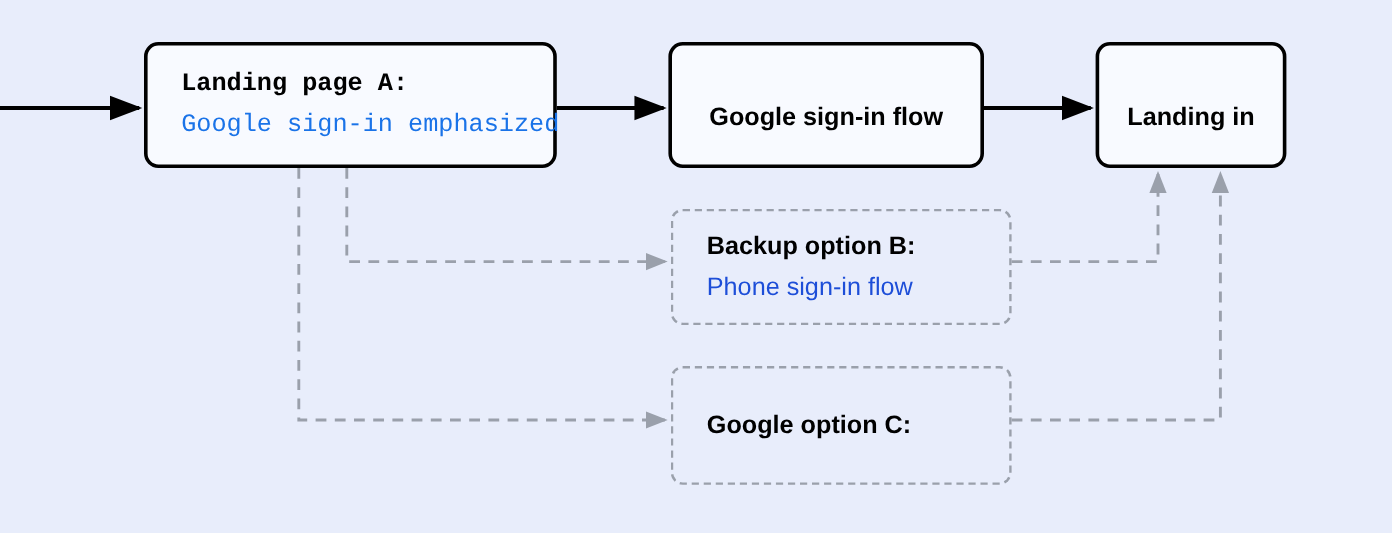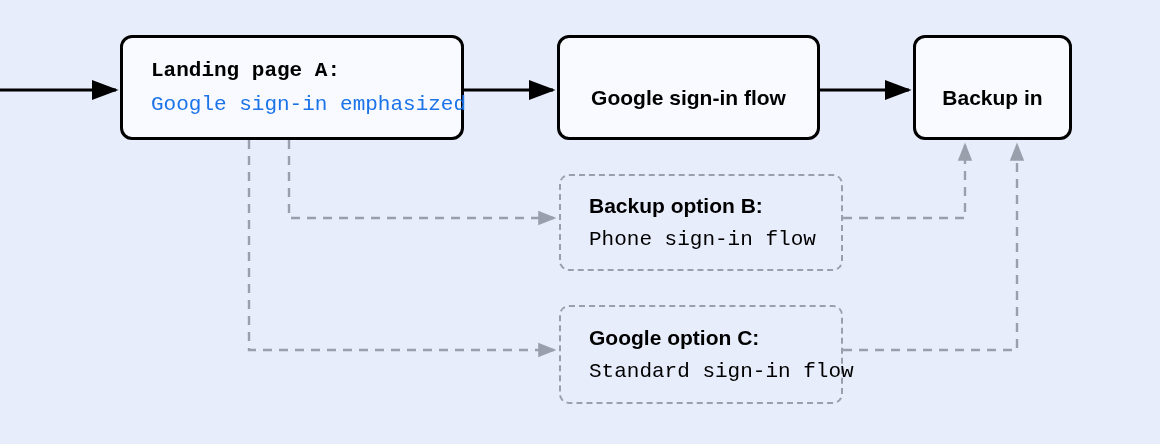--- a/index.html
+++ b/index.html
@@ -53,23 +53,22 @@
   }
   .title {
     font-weight: bold;
     color: #000000;
   }
   .sub-blue {
     color: #1a73e8;
     font-weight: normal;
   }
   .sub-gray {
-    color: #000000;
+    color: #1d4ed8;
     font-weight: normal;
-    font-family: Liberation Mono, monospace;
   }
   .node .line + .line {
     margin-top: 6px;
   }
   #node-landing   { left: 120px; top: 35px;  width: 344px; height: 105px; font-family: Liberation Mono, monospace; }
   #node-google    { left: 557px; top: 35px;  width: 263px; height: 105px; }
   #node-signedin  { left: 913px; top: 35px;  width: 159px; height: 105px; }
   #node-backup-b  { left: 559px; top: 174px; width: 284px; height: 97px; }
   #node-backup-c  { left: 559px; top: 305px; width: 284px; height: 99px; }
 </style>
@@ -103,24 +102,23 @@
 <div class="node solid pad-left" id="node-landing">
   <div class="line title">Landing page A:</div>
   <div class="line sub-blue">Google sign-in emphasized</div>
 </div>
 
 <div class="node solid center-text" id="node-google">
   <div class="line title">Google sign-in flow</div>
 </div>
 
 <div class="node solid center-text" id="node-signedin">
-  <div class="line title">Backup in</div>
+  <div class="line title">Landing in</div>
 </div>
 
 <div class="node dashed pad-left" id="node-backup-b">
   <div class="line title">Backup option B:</div>
   <div class="line sub-gray">Phone sign-in flow</div>
 </div>
 
 <div class="node dashed pad-left" id="node-backup-c">
   <div class="line title">Google option C:</div>
-  <div class="line sub-gray">Standard sign-in flow</div>
 </div>
 
 </body></html>

